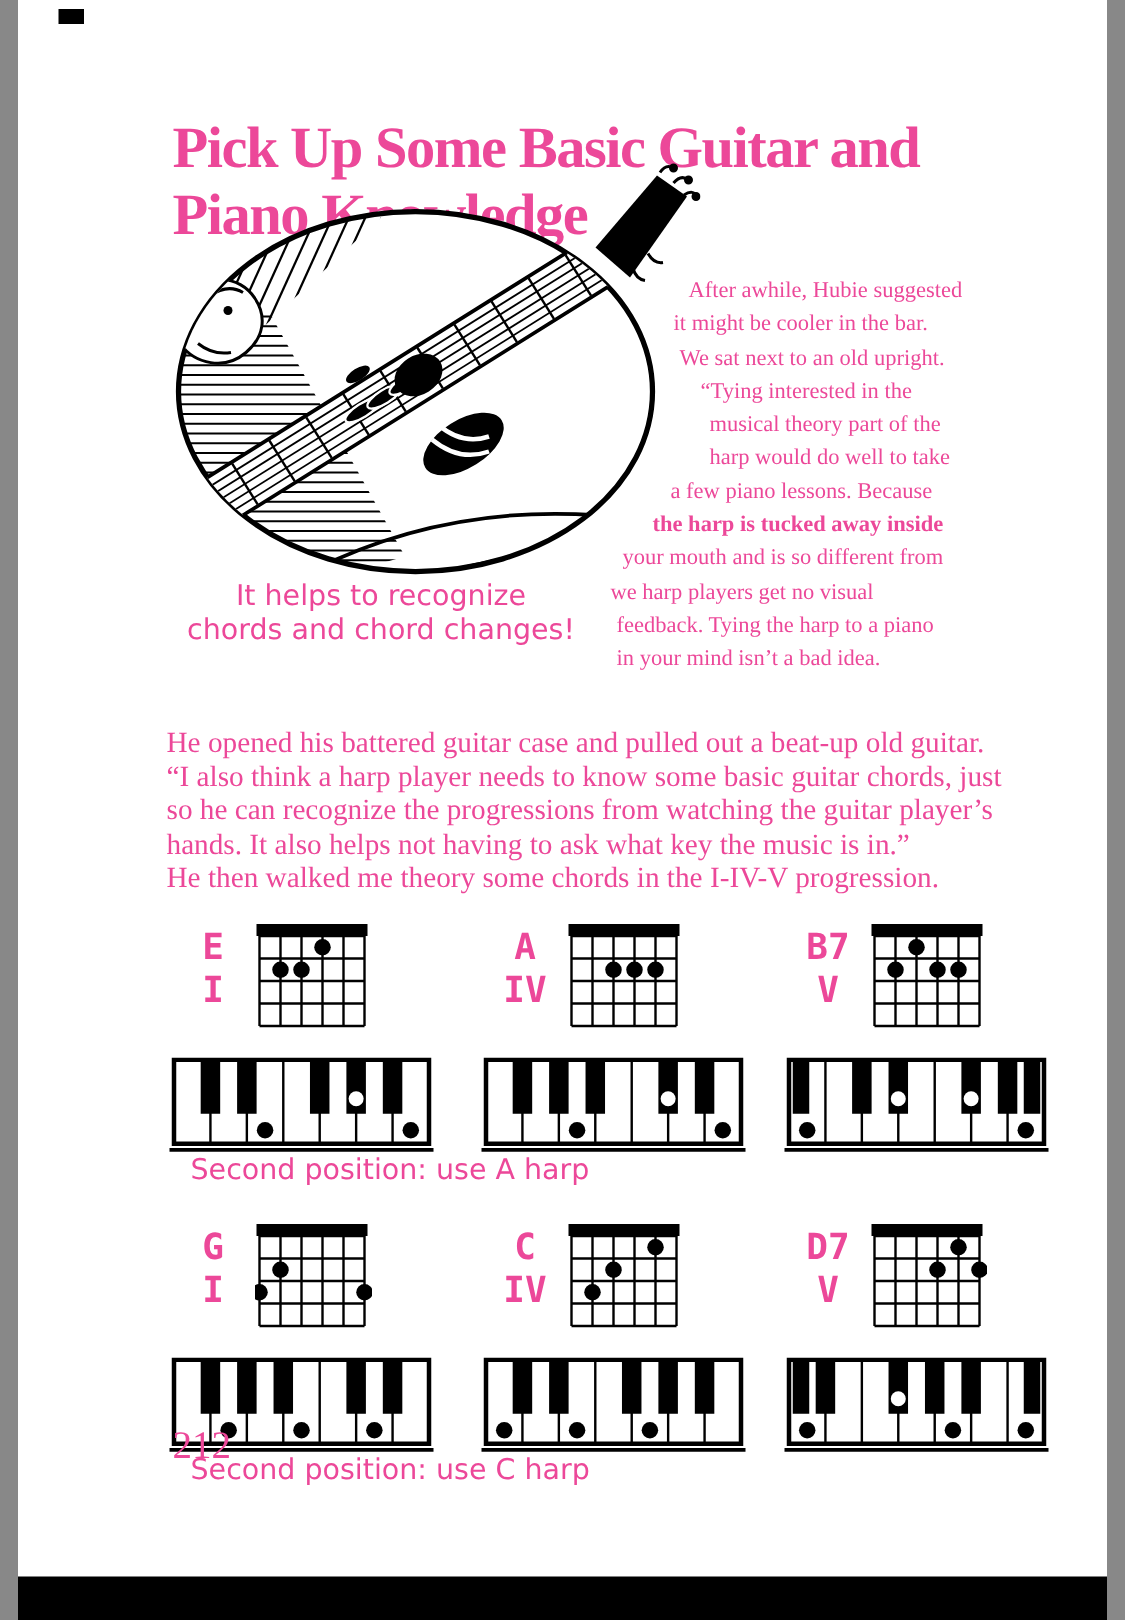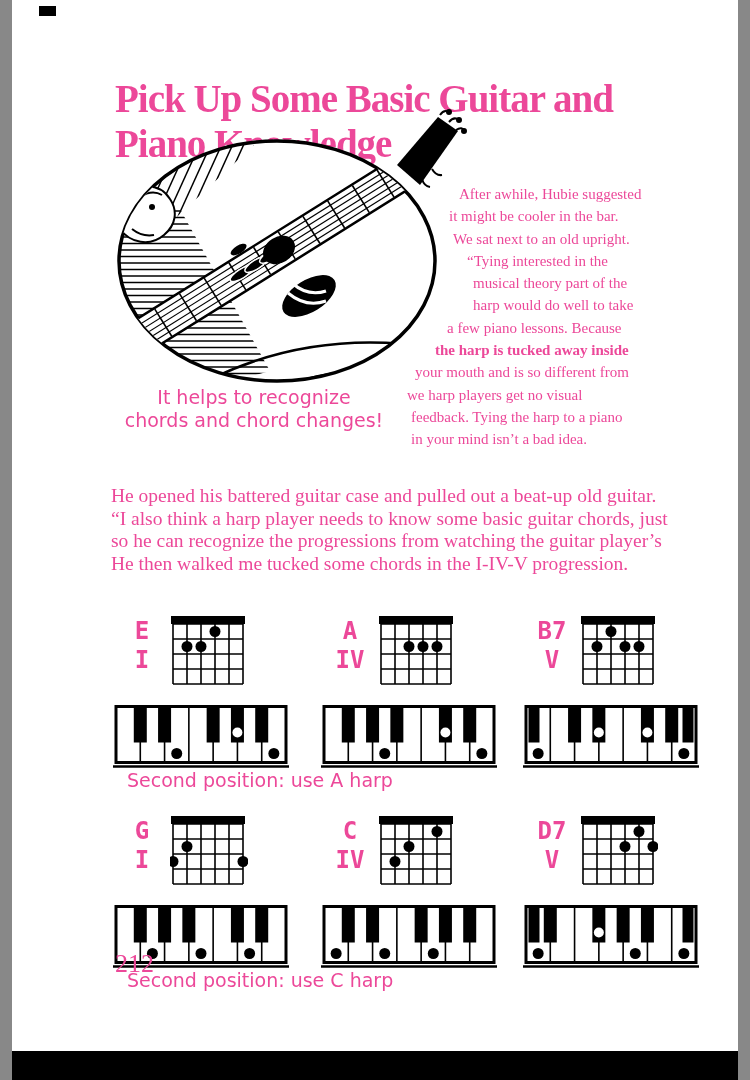--- a/index.html
+++ b/index.html
@@ -188,21 +188,22 @@
       <div style="padding-left: 8px;">your mouth and is so different from</div>
       <div style="padding-left: 0px;">we harp players get no visual</div>
       <div style="padding-left: 4px;">feedback. Tying the harp to a piano</div>
       <div style="padding-left: 4px;">in your mind isn’t a bad idea.</div>
     </div>
 
   <div class="body-text">
       <div>He opened his battered guitar case and pulled out a beat-up old guitar.</div>
       <div>“I also think a harp player needs to know some basic guitar chords, just</div>
       <div>so he can recognize the progressions from watching the guitar player’s</div>
-      <div>He then walked me tucked some chords in the I-IV-V progression.</div>
+      <div>hands. It also helps not having to ask what key the music is in.”</div>
+      <div>He then walked me theory some chords in the I-IV-V progression.</div>
     </div>
 
   <div class="chord-row chord-row-1">
       <div class="chord-group" style="left: 0px;">
         <div class="chord-labels">
           <div class="chord-name">E</div>
           <div class="chord-numeral">I</div>
         </div>
         <svg width="78" height="72" viewBox="-3 -1 78 72">
           <rect x="-2" y="0" width="74" height="8" fill="#000"></rect>

